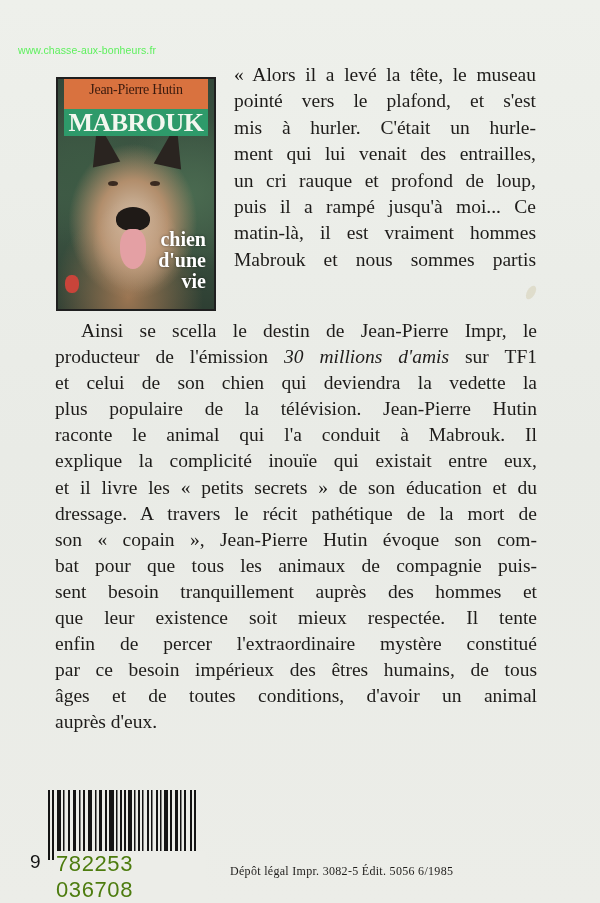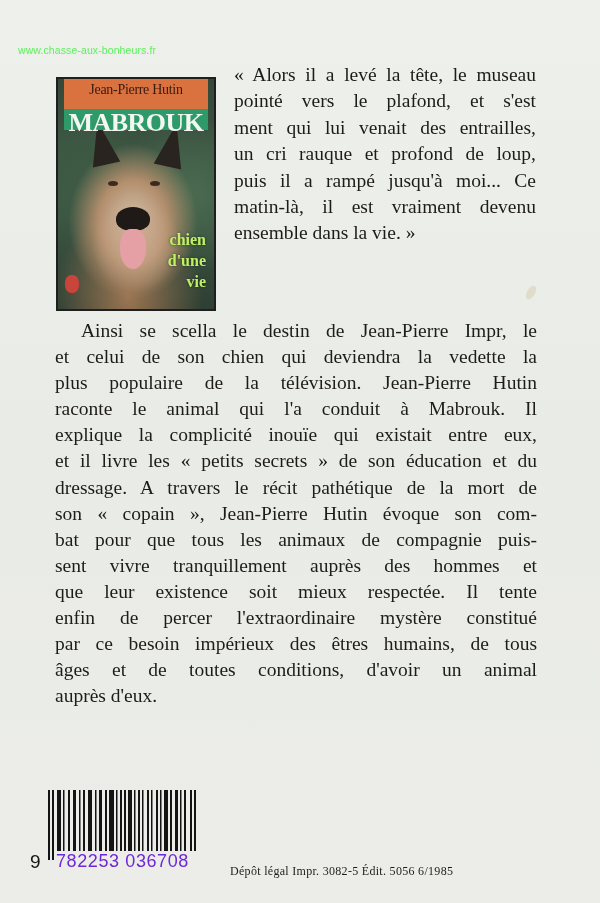--- a/index.html
+++ b/index.html
@@ -102,39 +102,39 @@
       font-size: 14px;
       text-align: center;
       line-height: 22px;
       letter-spacing: -0.3px;
     }
     .cover-title {
       position: absolute;
       left: 6px;
       right: 6px;
       top: 30px;
-      height: 21px;
+      height: 27px;
       background: #2e9a6a;
       color: #f3f7ef;
       font-family: "Liberation Serif", serif;
       font-weight: bold;
       font-size: 26px;
       text-align: center;
       line-height: 28px;
       letter-spacing: -0.5px;
       z-index: 2;
     }
     .cover-subtitle {
       position: absolute;
       right: 8px;
       top: 150px;
-      color: #bef264;
+      color: #ffffff;
       font-family: "Liberation Serif", serif;
       font-weight: bold;
-      font-size: 16px;
+      font-size: 20px;
       line-height: 21px;
       text-align: right;
       text-shadow: 0 0 3px rgba(0,0,0,0.5);
       z-index: 2;
     }
     .cover-subtitle span { display: block; }
     .cover-logo {
       position: absolute;
       left: 7px;
       bottom: 16px;
@@ -195,22 +195,22 @@
       font-family: "Liberation Sans", "DejaVu Sans", sans-serif;
       font-size: 19px;
       color: #141414;
     }
     .isbn-body {
       position: absolute;
       left: 54px;
       top: 851px;
       width: 148px;
       font-family: "Liberation Sans", "DejaVu Sans", sans-serif;
-      font-size: 18px;
-      color: #6d28d9;
+      font-size: 22px;
+      color: #4d7c0f;
       letter-spacing: 0.6px;
       background: #ecede8;
       padding: 0 2px;
     }
     .legal {
       position: absolute;
       left: 230px;
       top: 864px;
       font-size: 12px;
       color: #1e1c1a;
@@ -250,40 +250,42 @@
       <span>chien</span>
       <span>d'une</span>
       <span>vie</span>
     </div>
     <div class="cover-logo"></div>
   </div>
 
   <div class="quote">
     <span class="line">« Alors il a levé la tête, le museau</span>
     <span class="line">pointé vers le plafond, et s'est</span>
+    <span class="line">mis à hurler. C'était un hurle-</span>
     <span class="line">ment qui lui venait des entrailles,</span>
     <span class="line">un cri rauque et profond de loup,</span>
     <span class="line">puis il a rampé jusqu'à moi... Ce</span>
-    <span class="line">matin-là, il est vraiment devenu</span>
-    <span class="line last">ensemble dans la vie. »</span>
+    <span class="line">matin-là, il est vraiment hommes</span>
+    <span class="line">Mabrouk et nous sommes partis</span>
   </div>
 
   <div class="speck"></div>
 
   <div class="body-text">
     <span class="line indent">Ainsi se scella le destin de Jean-Pierre Impr, le</span>
+    <span class="line"><span>producteur de l'émission </span><em>30 millions d'amis</em><span> sur TF1</span></span>
     <span class="line">et celui de son chien qui deviendra la vedette la</span>
     <span class="line">plus populaire de la télévision. Jean-Pierre Hutin</span>
     <span class="line">raconte le animal qui l'a conduit à Mabrouk. Il</span>
     <span class="line">explique la complicité inouïe qui existait entre eux,</span>
     <span class="line">et il livre les « petits secrets » de son éducation et du</span>
     <span class="line">dressage. A travers le récit pathétique de la mort de</span>
     <span class="line">son « copain », Jean-Pierre Hutin évoque son com-</span>
     <span class="line">bat pour que tous les animaux de compagnie puis-</span>
-    <span class="line">sent vivre tranquillement auprès des hommes et</span>
+    <span class="line">sent besoin tranquillement auprès des hommes et</span>
     <span class="line">que leur existence soit mieux respectée. Il tente</span>
     <span class="line">enfin de percer l'extraordinaire mystère constitué</span>
     <span class="line">par ce besoin impérieux des êtres humains, de tous</span>
     <span class="line">âges et de toutes conditions, d'avoir un animal</span>
     <span class="line last">auprès d'eux.</span>
   </div>
 
   <div class="barcode">
     <svg width="180" height="70" viewBox="0 0 180 70">
       <g fill="#141414">

